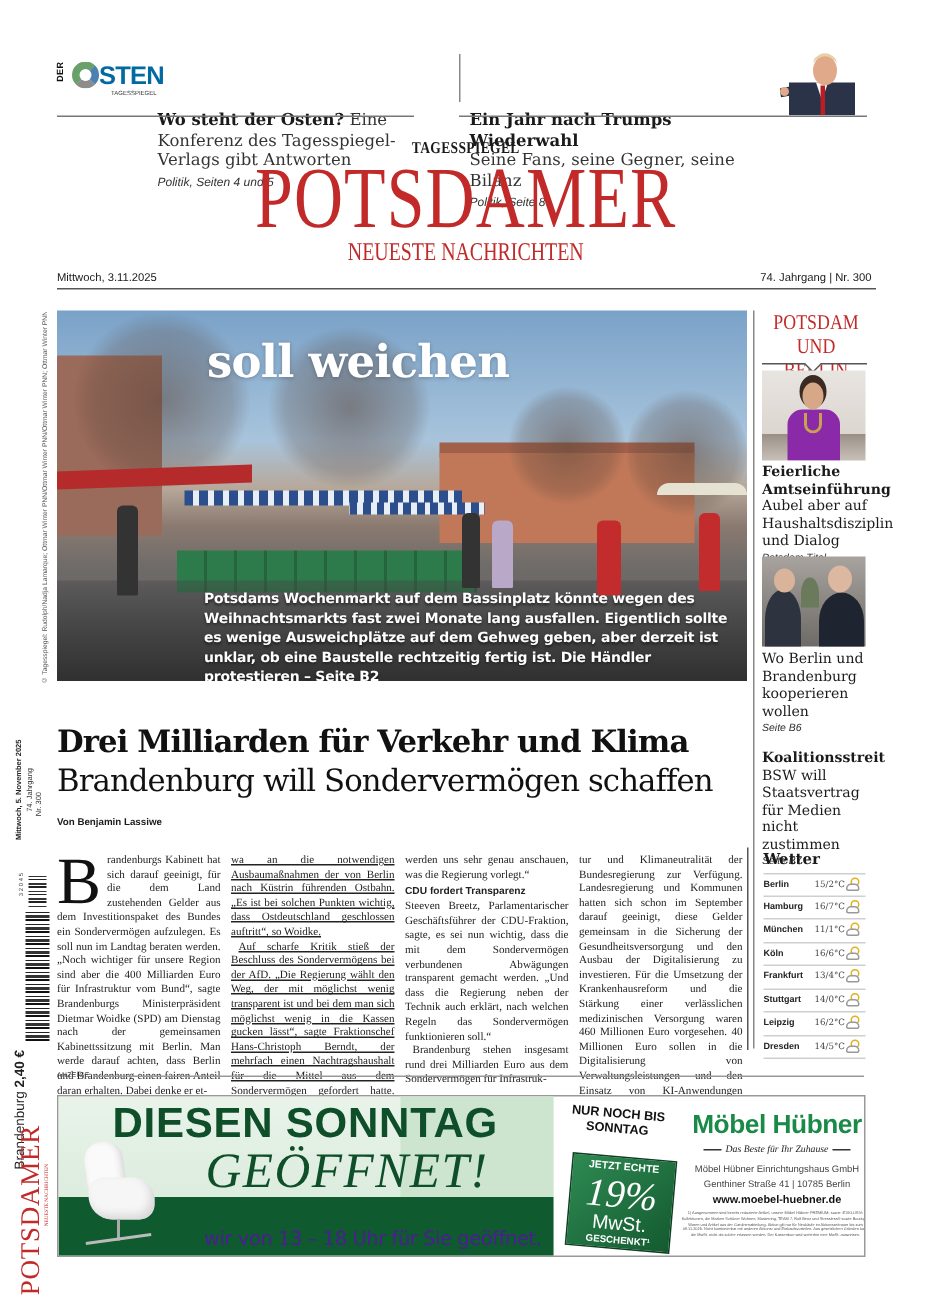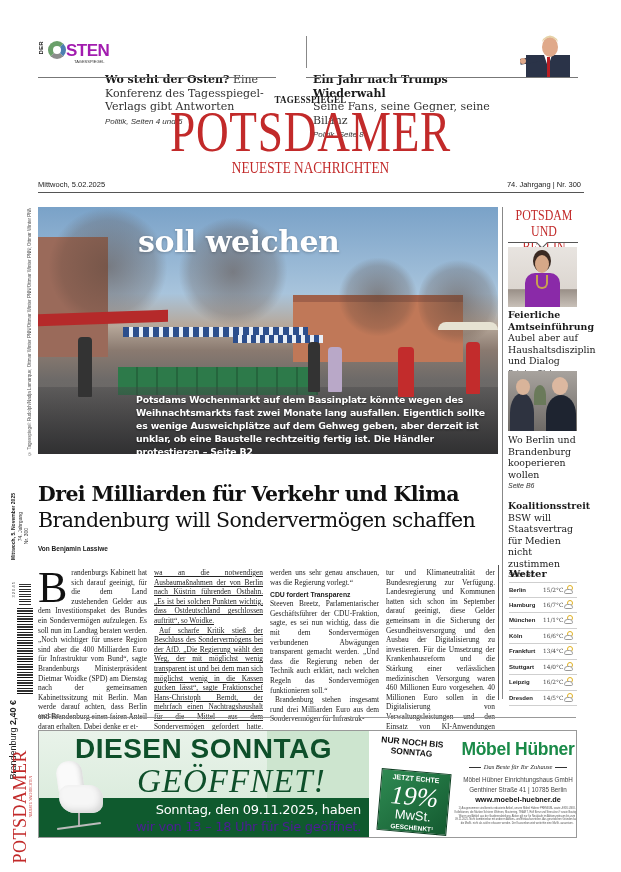--- a/index.html
+++ b/index.html
@@ -5,21 +5,21 @@
   * { box-sizing: border-box; margin: 0; padding: 0; }
   html, body { width: 621px; height: 872px; background: #ffffff; overflow: hidden; }
   body { position: relative; font-family: "DejaVu Serif", serif; color: #1a1a1a; }
 
   
   .teaser-rule { position:absolute; left:38px; top:77px; width:238px; height:1px; background:#777; }
   .teaser-rule2 { position:absolute; left:306px; top:77px; width:272px; height:1px; background:#777; }
   .osten-logo { position:absolute; left:38px; top:39px; width:62px; height:26px; }
   .osten-der { position:absolute; left:0; top:2px; font: bold 6px "Liberation Sans", sans-serif; writing-mode: vertical-rl; transform: rotate(180deg); color:#111; letter-spacing:0.3px;}
   .osten-o { position:absolute; left:10px; top:2px; width:18px; height:18px; border-radius:50%; border:5px solid #6aa06a; border-right-color:#4d7fb0; border-bottom-color:#8c8c8c; }
-  .osten-word { position:absolute; left:28px; top:2px; font: bold 17px "Liberation Sans", sans-serif; color:#a21caf; letter-spacing:-0.5px; }
+  .osten-word { position:absolute; left:28px; top:2px; font: bold 17px "Liberation Sans", sans-serif; color:#0369a1; letter-spacing:-0.5px; }
   .osten-sub { position:absolute; left:36px; top:20px; font: 4px "Liberation Sans", sans-serif; color:#333; }
   .teaser { position:absolute; font-size:11px; line-height:13.5px;margin-top:36px; }
   .teaser .hl { font-weight:bold; }
   .teaser .sub { color:#333; }
   .teaser .ref { font: italic 8px "Liberation Sans", sans-serif; color:#333; display:block; margin-top:3px; }
   .teaser-divider { position:absolute; left:306px; top:36px; width:1px; height:32px; background:#888; }
   .trump-photo { position:absolute; left:520px; top:33px; width:56px; height:44px; overflow:hidden; }
 
   
   .mast-small { position:absolute; left:0; width:621px; top:93px; text-align:center; font: bold 11px "Liberation Serif", serif; letter-spacing:0.3px; transform: scaleX(0.82); }
@@ -160,21 +160,21 @@
     <rect x="0" y="24" width="22" height="6" fill="#2a3348" transform="rotate(-10 11 27)"></rect>
     <circle cx="3" cy="28" r="3" fill="#e0a98a"></circle>
   </svg>
 </div>
 <div class="teaser-rule"></div>
 <div class="teaser-rule2"></div>
 
 <div class="mast-small">TAGESSPIEGEL</div>
 <div class="mast-title">POTSDAMER</div>
 <div class="mast-sub">NEUESTE NACHRICHTEN</div>
-<div class="date-line">Mittwoch, 5.02.2025</div>
+<div class="date-line">Mittwoch, 3.11.2025</div>
 <div class="issue-line">74. Jahrgang | Nr. 300</div>
 <div class="mast-rule"></div>
 
 <div class="vcredit">© Tagesspiegel: Rudolph/Nadja Lamarque; Ottmar Winter PNN/Ottmar Winter PNN/Ottmar Winter PNN; Ottmar Winter PNN; Thomas Wattner</div>
 <div class="vdate">Mittwoch, 5. November 2025</div>
 <div class="vyear">74. Jahrgang</div>
 <div class="vissue">Nr. 300</div>
 <div class="barcode-num">3 2 0 4 5</div>
 <div class="barcode-small"></div>
 <div class="barcode"></div>
@@ -344,21 +344,20 @@
   <div class="ad-band"></div>
   <div class="chair">
     <div class="shell"></div>
     <div class="back"></div>
     <div class="seat"></div>
     <div class="stem"></div>
     <div class="base"></div>
   </div>
   <div class="ad-h1">DIESEN SONNTAG</div>
   <div class="ad-h2">GEÖFFNET!</div>
-  <div class="ad-line1">Sonntag, den 09.11.2025, haben</div>
   <div class="ad-line2">wir von 13 – 18 Uhr für Sie geöffnet.</div>
   <div class="ad-badge-top">NUR NOCH BIS SONNTAG</div>
   <div class="ad-badge">
     <div class="b1">JETZT ECHTE</div>
     <div class="b2">19%</div>
     <div class="b3">MwSt.</div>
     <div class="b4">GESCHENKT¹</div>
   </div>
   <div class="ad-brand">Möbel Hübner</div>
   <div class="ad-slogan">Das Beste für Ihr Zuhause</div>

